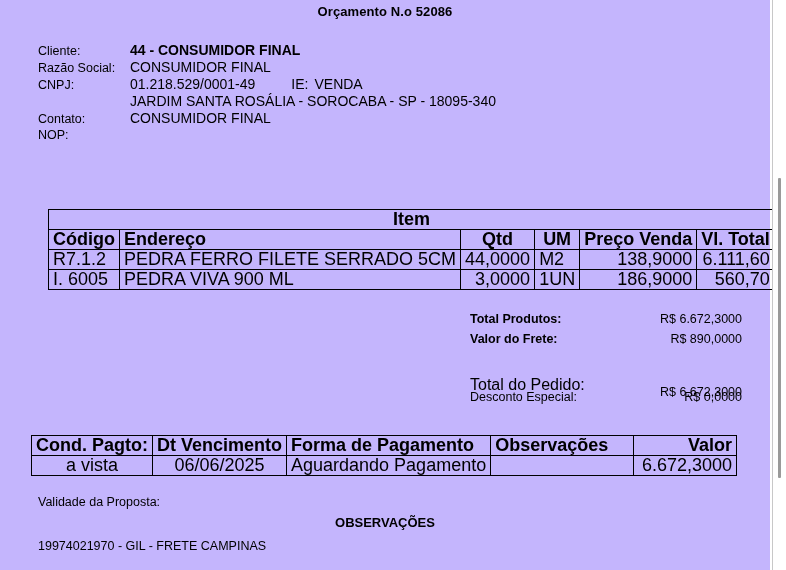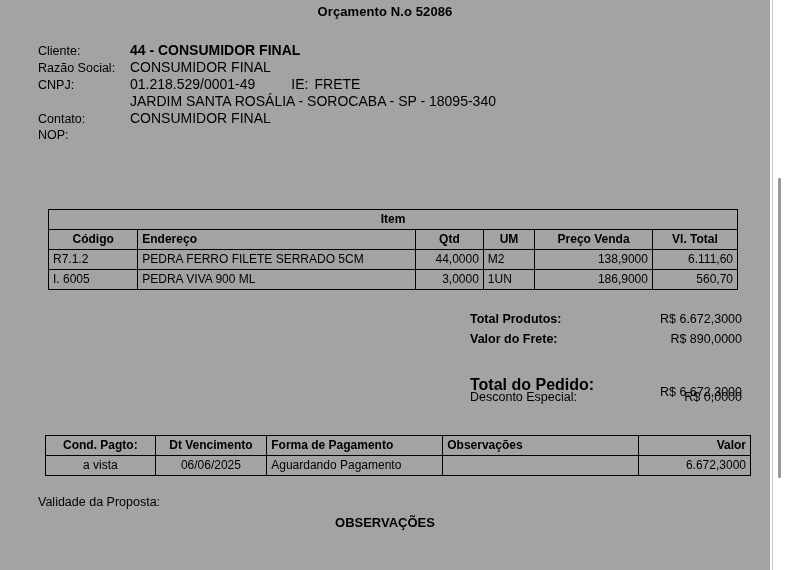--- a/index.html
+++ b/index.html
@@ -15,21 +15,21 @@
     font-family: "Liberation Sans", sans-serif;
     color: #000000;
     font-size: 12px;
   }
   .page {
     position: absolute;
     left: 0;
     top: 0;
     width: 770px;
     height: 570px;
-    background: #a3a3a3;
+    background: #c4b5fd;
   }
 
   
   .doc-title {
     position: absolute;
     left: 0;
     top: 4px;
     width: 770px;
     text-align: center;
     font-weight: bold;
@@ -59,21 +59,21 @@
     font-size: 14px;
     white-space: pre;
   }
   .cust-value.bold { font-weight: bold; }
   .ie-gap { display: inline-block; width: 36px; }
 
   
   table.doc-table {
     position: absolute;
     border-collapse: collapse;
-    font-size: 12px;
+    font-size: 18px;
   }
   table.doc-table th,
   table.doc-table td {
     border: 1px solid #000000;
     padding: 1px 4px;
     height: 17px;
     line-height: 15px;
     font-weight: normal;
     white-space: nowrap;
     overflow: hidden;
@@ -119,30 +119,30 @@
   }
   .tot-label.plain { font-weight: normal; margin-top: 38px; }
   .tot-value {
     font-size: 12.5px;
     white-space: nowrap;
     text-align: right;
   }
   .tot-row.grand { height: 24px; margin-top: 4px; }
   .tot-row.grand .tot-label {
     font-size: 16px;
-    font-weight: bold;
+    font-weight: normal;
   }
   .tot-row.grand .tot-value {
     font-size: 12.5px;
     align-self: flex-end;
     padding-bottom: 1px;
   }
 
   
-  #payment-table { left: 45px; top: 435px; width: 706px; }
+  #payment-table { left: 31px; top: 435px; width: 706px; }
   #payment-table .p-cond  { width: 100px; text-align: center; }
   #payment-table .p-venc  { width: 102px; text-align: center; margin-left: 24px; }
   #payment-table .p-forma { width: 166px; text-align: left; }
   #payment-table .p-obs   { width: 186px; text-align: left; }
   #payment-table .p-valor { width: 102px; text-align: right; }
   #payment-table th.p-forma,
   #payment-table th.p-obs { text-align: left; }
 
   
   .validade {
@@ -203,21 +203,21 @@
     <div class="cust-row">
       <div class="cust-label">Razão Social:</div>
       <div class="cust-value">CONSUMIDOR FINAL</div>
     </div>
     <div class="cust-row">
       <div class="cust-label">CNPJ:</div>
       <div class="cust-value">01.218.529/0001-49</div>
       <span class="ie-gap"></span>
       <div class="cust-value">IE:</div>
       <span class="ie-gap" style="width:6px"></span>
-      <div class="cust-value">FRETE</div>
+      <div class="cust-value">VENDA</div>
     </div>
     <div class="cust-row">
       <div class="cust-label"></div>
       <div class="cust-value">JARDIM SANTA ROSÁLIA - SOROCABA - SP - 18095-340</div>
     </div>
     <div class="cust-row">
       <div class="cust-label">Contato:</div>
       <div class="cust-value">CONSUMIDOR FINAL</div>
     </div>
     <div class="cust-row">
@@ -294,18 +294,19 @@
         <td class="p-venc">06/06/2025</td>
         <td class="p-forma">Aguardando Pagamento</td>
         <td class="p-obs"></td>
         <td class="p-valor">6.672,3000</td>
       </tr>
     </tbody>
   </table>
 
   <div class="validade">Validade da Proposta:</div>
   <div class="obs-title">OBSERVAÇÕES</div>
+  <div class="obs-text">19974021970 - GIL - FRETE CAMPINAS</div>
 
 </div>
 
 <div class="scroll-track">
   <div class="scroll-thumb"></div>
 </div>
 
 </body></html>

